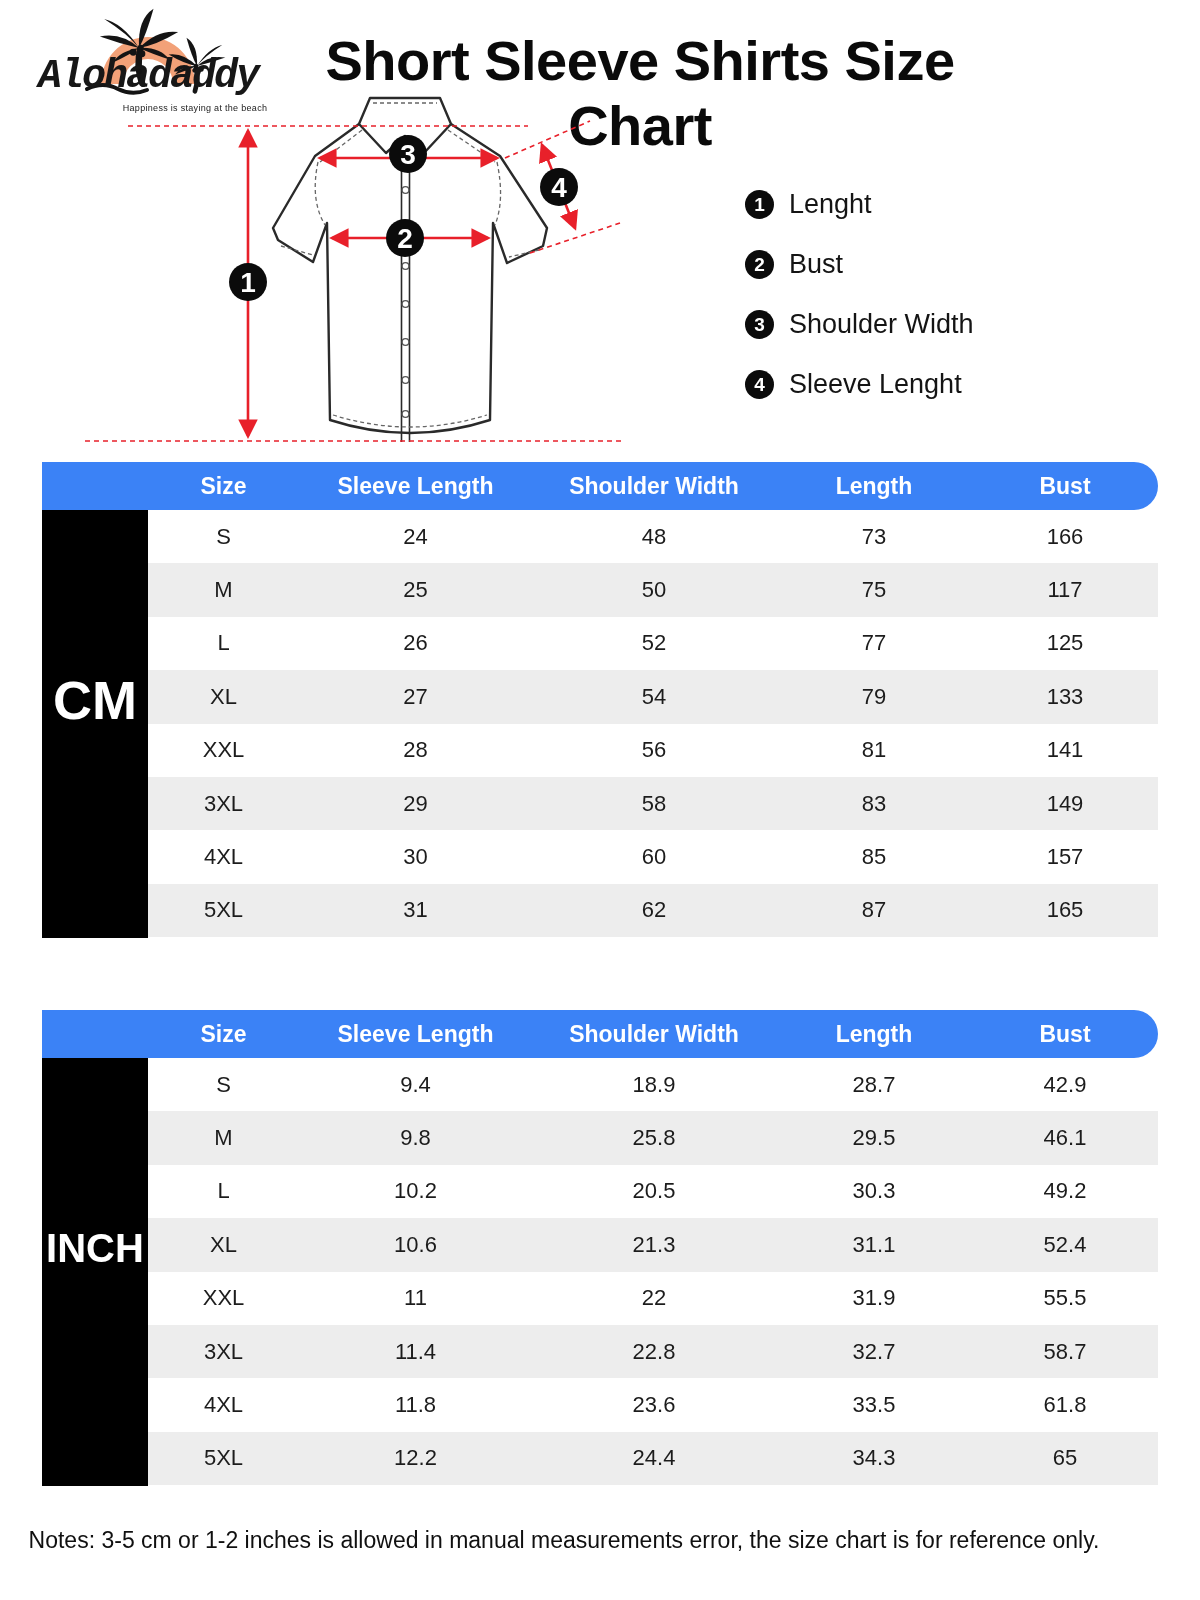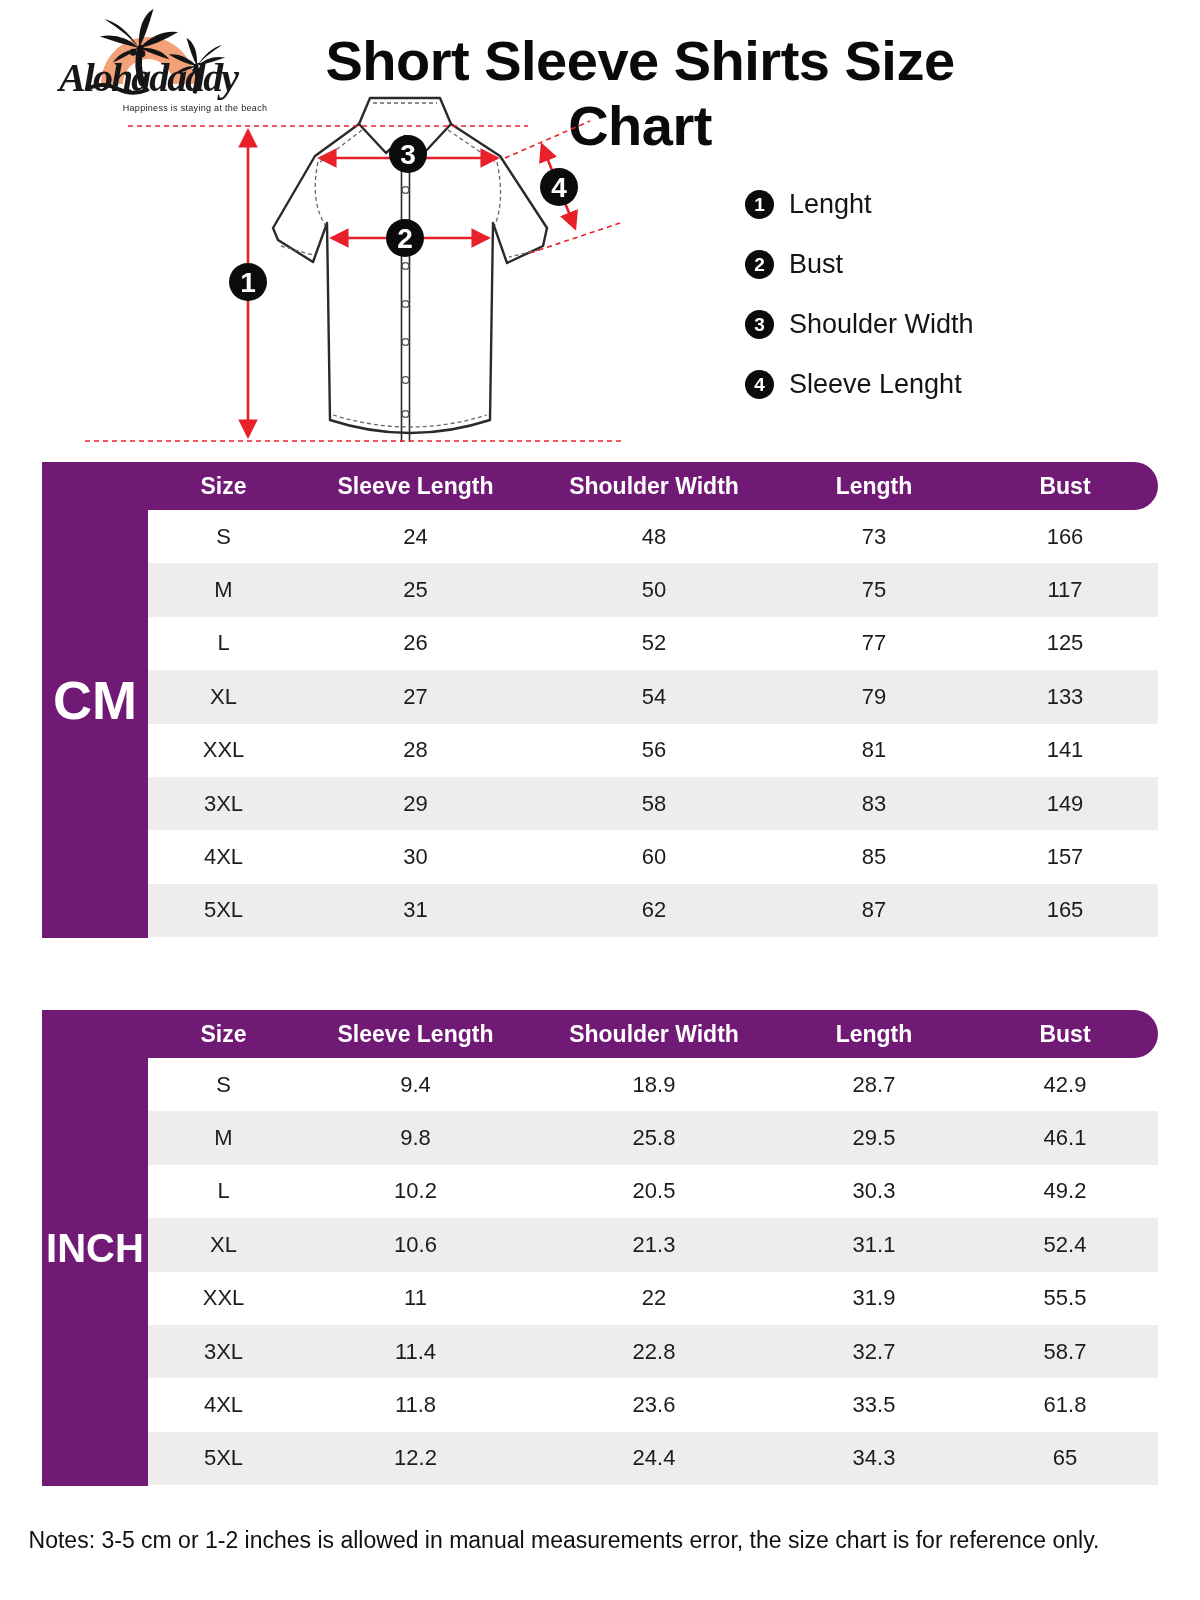--- a/index.html
+++ b/index.html
@@ -4,21 +4,21 @@
 <style>
   * { margin:0; padding:0; box-sizing:border-box; }
   html,body { background:#fff; }
   body { font-family:"Liberation Sans", sans-serif; color:#111; }
   .page { position:relative; width:1200px; height:1600px; background:#fff; overflow:hidden; margin:0 auto; }
 
   
   .logo { position:absolute; left:28px; top:6px; width:240px; height:118px; }
   .logo svg { position:absolute; left:5px; top:2px; }
   .brand-name { position:absolute; left:0; top:48px; width:240px; text-align:center;
-                font-family:Liberation Serif, serif; font-style:italic; font-weight:bold;
+                font-family:Liberation Mono, monospace; font-style:italic; font-weight:bold;
                 font-size:40px; color:#171717; letter-spacing:-2px; }
   .brand-tagline { position:absolute; left:92px; top:97px; width:150px; text-align:center;
                    font-size:9px; color:#222; letter-spacing:.3px; }
 
   
   .page-title { position:absolute; left:270px; top:28px; width:740px; text-align:center;
                 font-size:56px; font-weight:bold; color:#0a0a0a; letter-spacing:-.5px; }
 
   
   .diagram { position:absolute; left:80px; top:90px; width:560px; height:365px; }
@@ -29,24 +29,24 @@
   .legend li { display:flex; align-items:center; gap:15px; height:29px; }
   .legend .num { width:29px; height:29px; border-radius:50%; background:#0b0b0b; color:#fff;
                  font-weight:bold; font-size:19px; display:flex; align-items:center;
                  justify-content:center; flex:0 0 auto; }
   .legend .lbl { font-size:27px; color:#141414; }
 
   
   .table-card { position:absolute; left:42px; width:1116px; height:476px; }
   .table-card.cm   { top:462px; }
   .table-card.inch { top:1010px; }
-  .side-label { position:absolute; left:0; top:0; width:106px; height:476px; background:#701a75;
+  .side-label { position:absolute; left:0; top:0; width:106px; height:476px; background:#000000;
                 color:#fff; font-weight:bold; display:flex; align-items:center;
                 justify-content:center; letter-spacing:0; }
-  .thead { position:absolute; left:0; top:0; width:1116px; height:48px; background:#701a75;
+  .thead { position:absolute; left:0; top:0; width:1116px; height:48px; background:#3b82f6;
            border-radius:0 24px 24px 0; display:grid;
            grid-template-columns:106px 151px 233px 244px 196px 186px;
            align-items:center; color:#fff; font-weight:bold; font-size:23px; }
   .thead .th { text-align:center; }
   .tbody { position:absolute; left:106px; top:48px; width:1010px; }
   .tr { display:grid; grid-template-columns:151px 233px 244px 196px 186px; height:53.4px;
         align-items:center; text-align:center; font-size:22px; color:#1c1c1c; background:#fff; }
   .tr:nth-child(even) { background:#ededed; }
 
   

